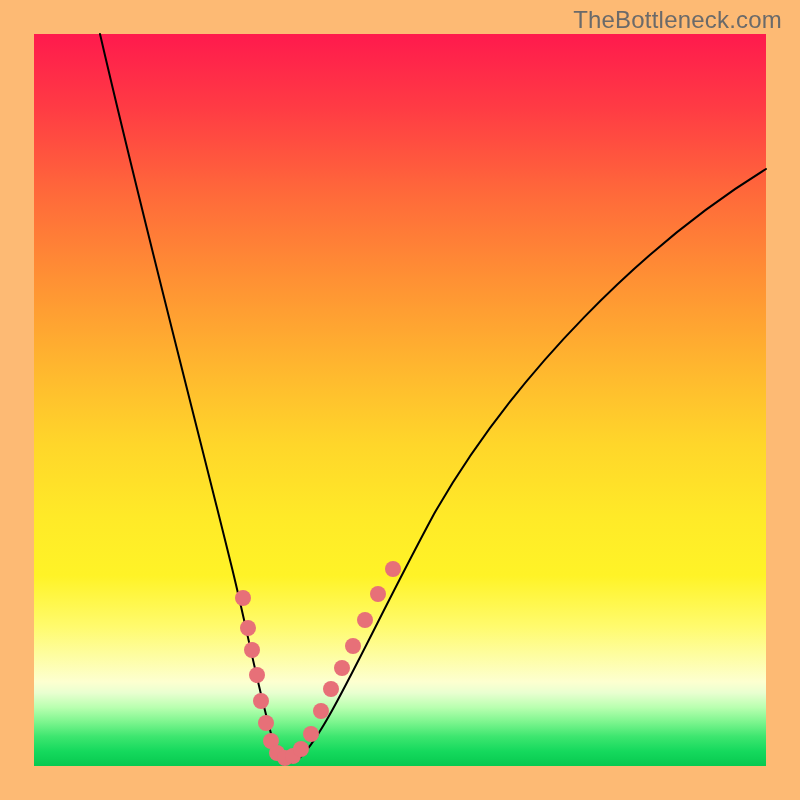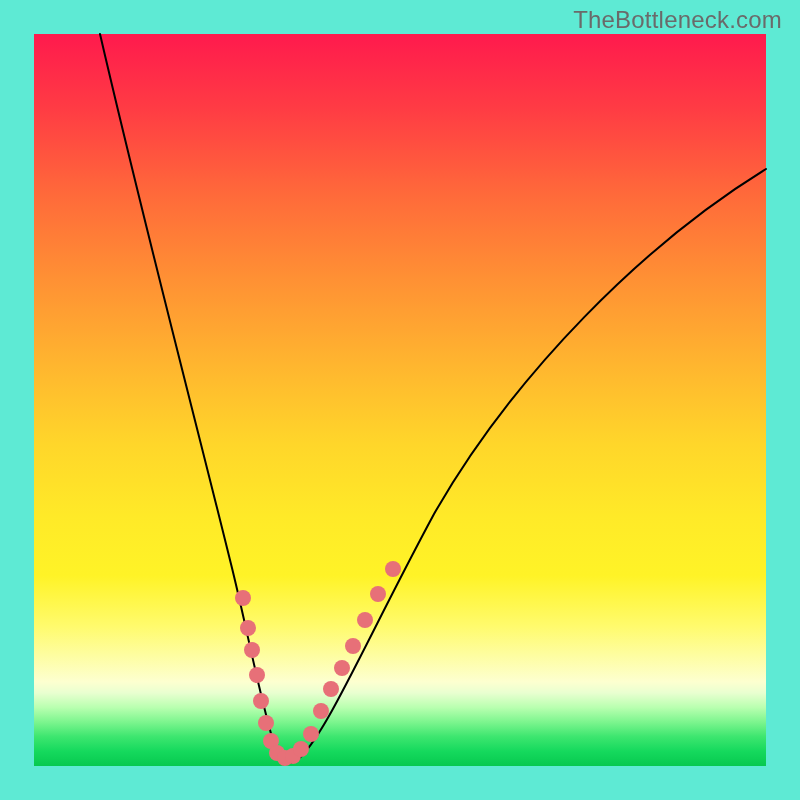--- a/index.html
+++ b/index.html
@@ -10,21 +10,21 @@
     background: #000;
     overflow: hidden;
     font-family: Arial, Helvetica, sans-serif;
   }
   .frame {
     position: absolute;
     left: 0;
     top: 0;
     width: 800px;
     height: 800px;
-    background: #5eead4;
+    background: #fdba74;
   }
   .plot {
     position: absolute;
     left: 34px;
     top: 34px;
     width: 732px;
     height: 732px;
     background: linear-gradient(to bottom,
       #ff1a4d 0%,
       #ff3b44 10%,

